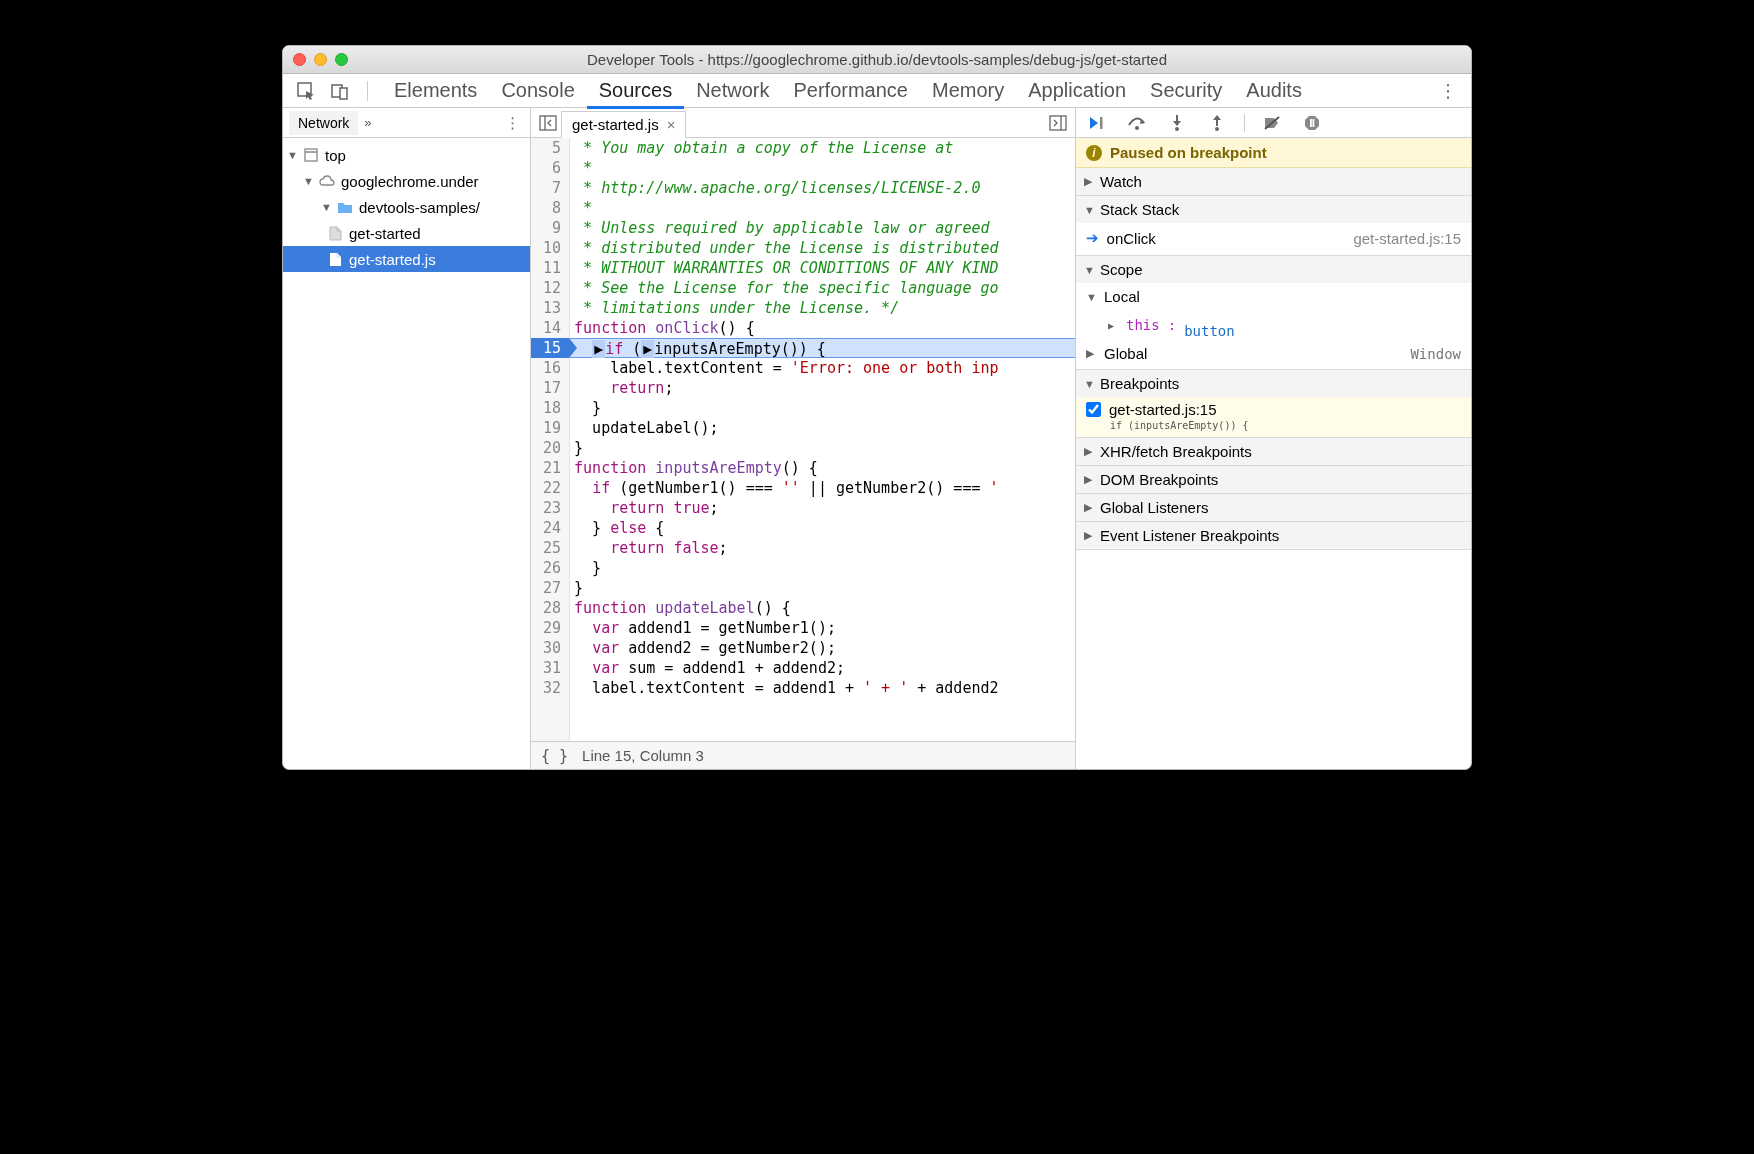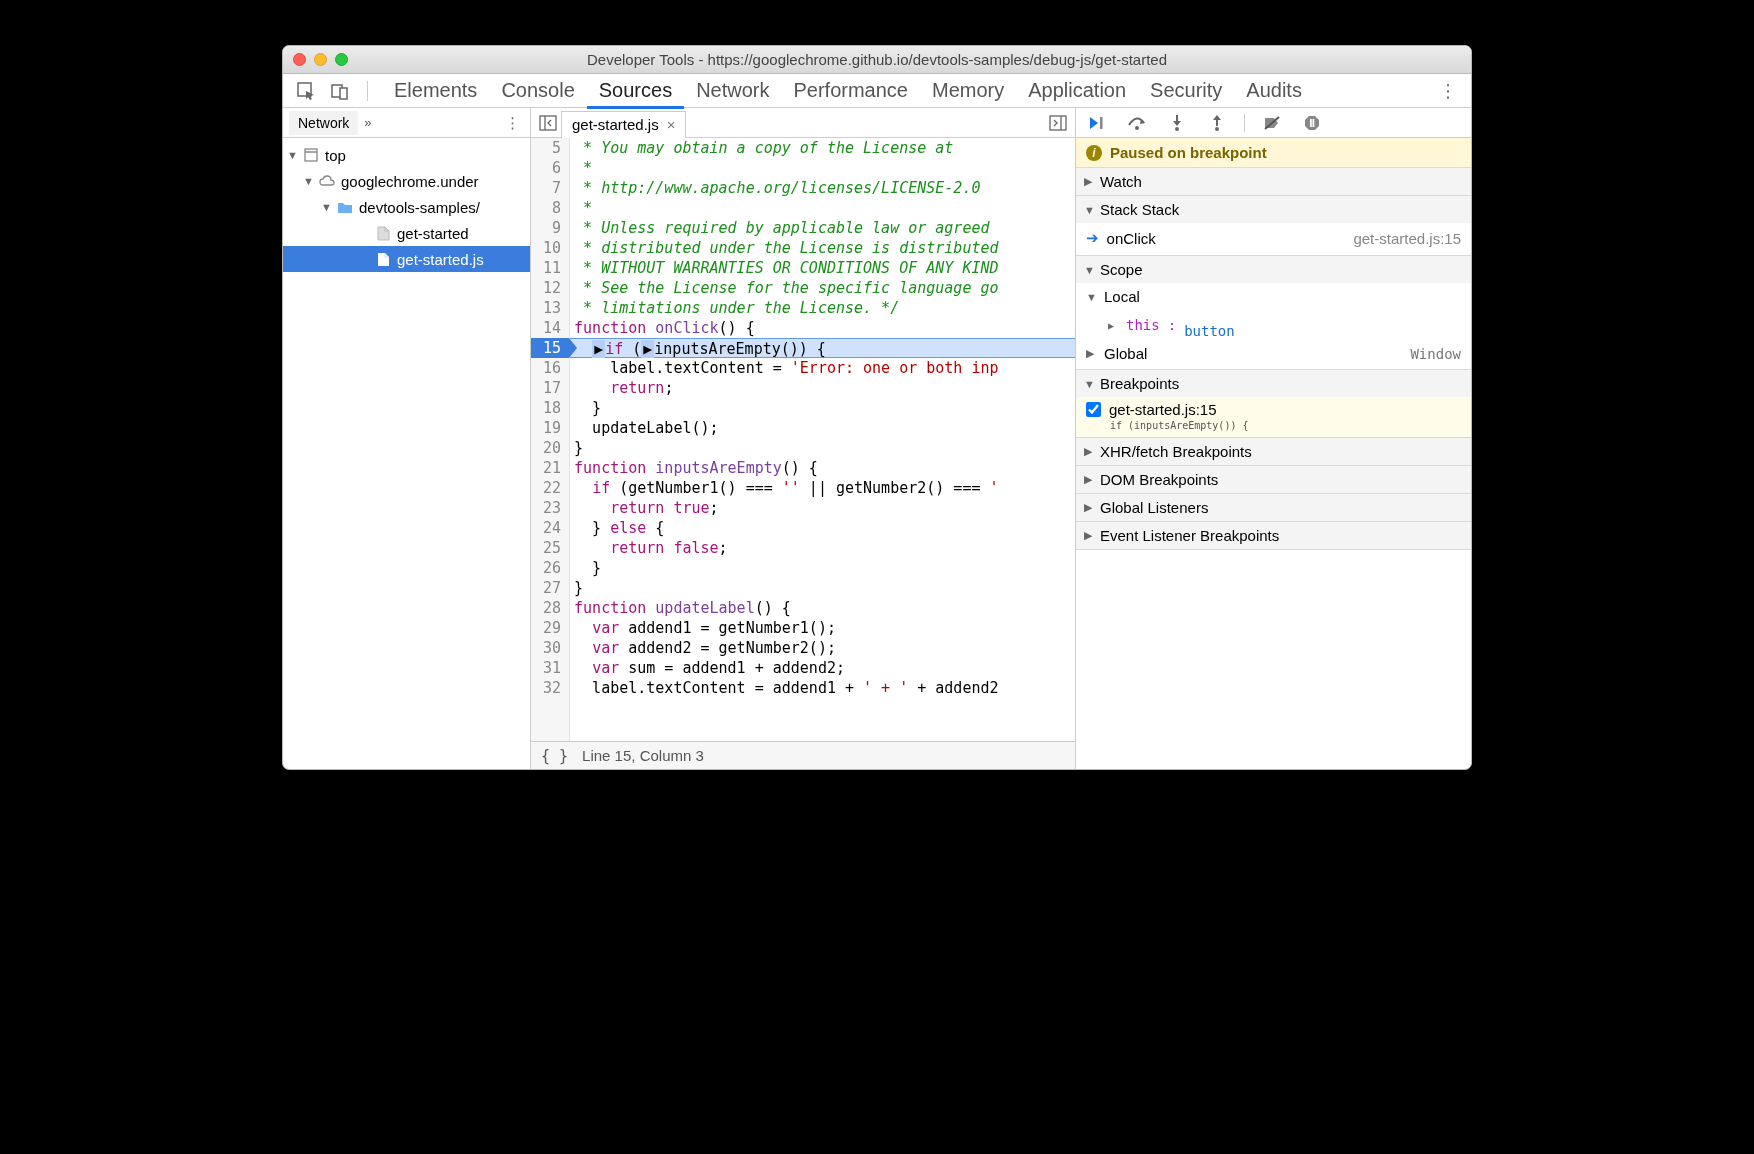--- a/index.html
+++ b/index.html
@@ -87,21 +87,21 @@
 
   .tree { flex:1; overflow:auto; padding-top:4px; font-size:15px;}
   .tree-row { display:flex; align-items:center; height:26px; padding-left:4px; gap:6px; cursor:pointer; white-space:nowrap;}
   .tree-row.sel { background:#3b7ddd; color:#fff;}
   .tw { display:inline-block; width:10px; color:#666; font-size:11px;}
   .fi { width:16px; height:16px; display:inline-flex;align-items:center;justify-content:center;}
   .fi.folder{ color:#6ab0f3;}
   .fi.cloud{ color:#888;}
   .fi.frame{ color:#888;}
   .fi.file{ color:#bbb;}
-  .ind1{padding-left:4px;} .ind2{padding-left:20px;} .ind3{padding-left:38px;} .ind4{padding-left:92px;}
+  .ind1{padding-left:4px;} .ind2{padding-left:20px;} .ind3{padding-left:38px;} .ind4{padding-left:44px;}
 
   
   .mid-tabs{
     height:30px; border-bottom:1px solid #ccc;
     display:flex; align-items:center; padding:0 4px;
   }
   .mid-tabs .icon-btn{color:#666;}
   .file-tab{
     display:flex;align-items:center; gap:8px;
     padding:4px 10px; border:1px solid #ccc; border-bottom:none;

